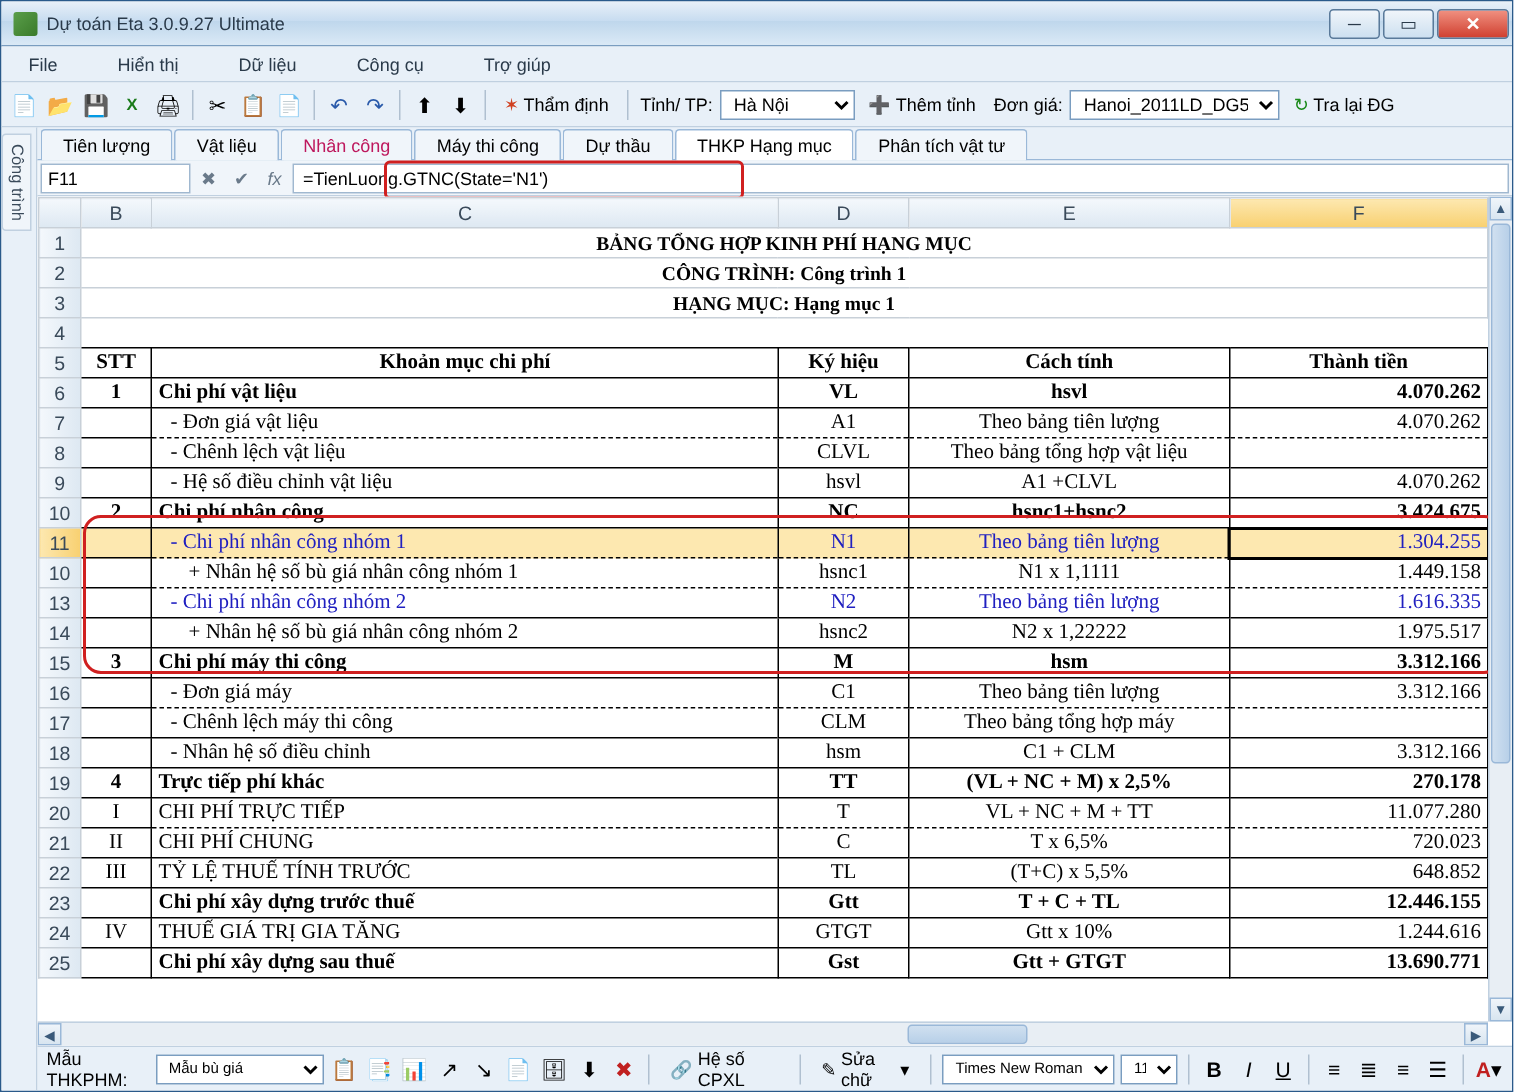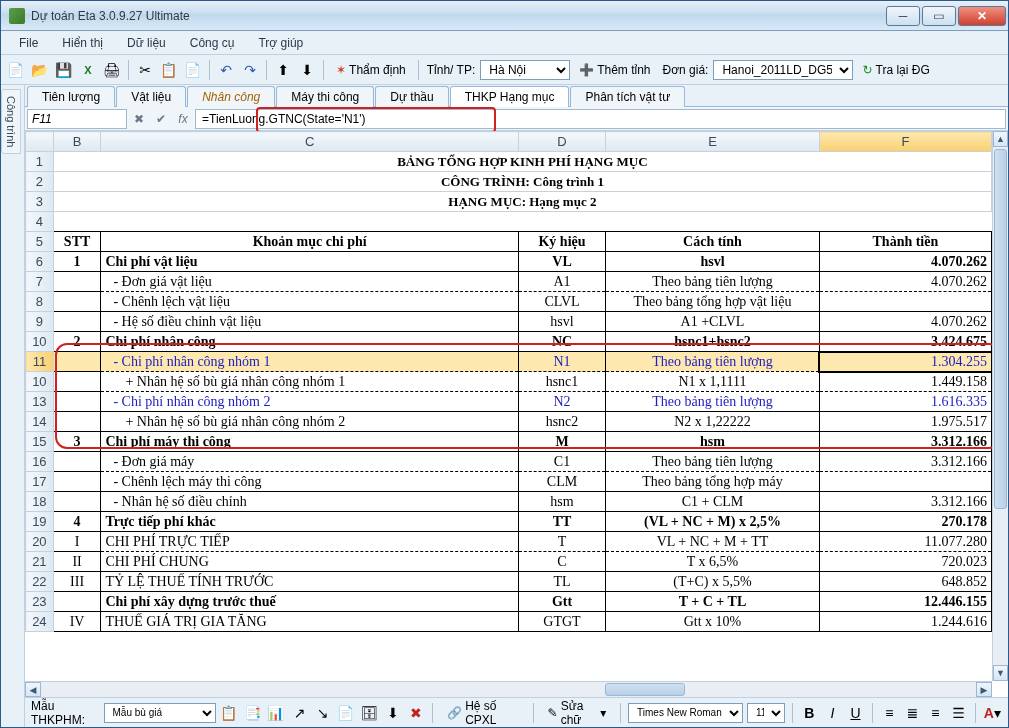--- a/index.html
+++ b/index.html
@@ -4,39 +4,39 @@
 <style>
   * { box-sizing: border-box; margin: 0; padding: 0; }
   body { font-family: "Segoe UI", Tahoma, sans-serif; font-size: 12px; background: #d8e6f2; overflow: hidden; }
   .window { width: 1009px; height: 728px; border: 1px solid #2a5a8a; display: flex; flex-direction: column; background: #fff; }
   .titlebar { height: 30px; background: linear-gradient(#e8f0f8,#c7dcf0 45%,#bfd7ec 46%,#dae9f6); display: flex; align-items: center; padding-left: 8px; border-bottom: 1px solid #7a9dc0; }
   .titlebar .icon { width: 16px; height: 16px; background: linear-gradient(135deg,#5a9e4a,#3a7a2a); border-radius: 2px; margin-right: 6px; position: relative; }
   .titlebar .title { color: #2a3a4a; font-size: 12px; }
   .winbtns { margin-left: auto; display: flex; }
   .winbtn { width: 34px; height: 20px; margin-right: 2px; border: 1px solid #5a7a9a; border-radius: 3px; background: linear-gradient(#f0f5fa,#cde0f0); font-size: 12px; display: flex; align-items: center; justify-content: center; color: #2a3a4a; }
   .winbtn.close { width: 48px; background: linear-gradient(#f09080,#d04030); color: #fff; font-weight: bold; }
-  .menubar { height: 24px; display: flex; align-items: center; padding-left: 8px; background: #e8f0f8; border-bottom: 1px solid #c0d0e0; gap: 4px; }
+  .menubar { height: 24px; display: flex; align-items: center; padding-left: 8px; background: #e8f0f8; border-bottom: 1px solid #c0d0e0; gap: 20px; }
   .menubar .mi { padding: 2px 10px; color: #2a3a4a; }
   .toolbar { height: 30px; display: flex; align-items: center; padding: 2px 4px; background: #e8f0f8; border-bottom: 1px solid #c0d0e0; gap: 2px; }
   .tbtn { width: 22px; height: 22px; border: 1px solid transparent; border-radius: 3px; display: flex; align-items: center; justify-content: center; font-size: 14px; }
   .sep { width: 1px; height: 20px; background: #b0c0d0; margin: 0 3px; }
   .tbtn.tham { width: auto; padding: 0 6px; font-size: 12px; gap: 3px; }
   .combo { border: 1px solid #7a9dc0; height: 20px; background: #fff; padding: 0 4px; font-size: 12px; }
   .combo.wide { width: 90px; }
   .combo.price { width: 140px; }
   .body { flex: 1; display: flex; min-height: 0; }
   .sidetabs { width: 24px; background: #e8f0f8; border-right: 1px solid #c0d0e0; padding-top: 4px; }
   .sidetab { writing-mode: vertical-rl; text-orientation: mixed; padding: 6px 3px; font-size: 11px; color: #3a4a5a; border: 1px solid #c0d0e0; background: #f0f5fa; border-radius: 3px 0 0 3px; margin-bottom: 2px; }
   .main { flex: 1; display: flex; flex-direction: column; min-width: 0; }
   .tabs { height: 22px; display: flex; align-items: flex-start; padding-left: 2px; background: #e8f0f8; border-bottom: 1px solid #9ab8d8; }
   .tab { padding: 3px 14px; font-size: 12px; border: 1px solid #9ab8d8; border-bottom: none; background: #f0f5fa; margin-right: 1px; border-radius: 3px 3px 0 0; position: relative; top: 1px; }
-  .tab.highlighted { color: #a16207; font-style: italic; }
+  .tab.highlighted { color: #be185d; }
   .tab.active { background: #fff; font-weight: normal; }
   .formula-bar { height: 24px; display: flex; align-items: center; background: #f0f5fa; border-bottom: 1px solid #c0d0e0; padding: 2px; gap: 2px; }
-  .cellref { width: 100px; border: 1px solid #a0b8d0; background: #fff; height: 20px; padding: 0 4px; display: flex; align-items: center; font-size: 12px; font-style: italic; }
+  .cellref { width: 100px; border: 1px solid #a0b8d0; background: #fff; height: 20px; padding: 0 4px; display: flex; align-items: center; font-size: 12px; }
   .fx-btn { width: 20px; height: 20px; display: flex; align-items: center; justify-content: center; font-size: 12px; color: #6a7a8a; }
   .formula-input { flex: 1; border: 1px solid #a0b8d0; background: #fff; height: 20px; padding: 0 6px; display: flex; align-items: center; font-size: 12px; position: relative; }
   .formula-highlight { position: absolute; left: 60px; top: -3px; height: 26px; width: 240px; border: 2px solid #d02020; border-radius: 4px; pointer-events: none; }
   .sheet-wrap { flex: 1; position: relative; overflow: hidden; background: #fff; }
   .grid { position: absolute; left: 0; top: 0; right: 16px; bottom: 16px; overflow: auto; }
   table.sheet { border-collapse: collapse; table-layout: fixed; }
   .sheet th, .sheet td { border: 1px solid #c8d0d8; font-size: 13px; height: 20px; }
   .sheet thead th { background: linear-gradient(#f4f8fc,#dde8f2); color: #3a4a5a; font-weight: normal; text-align: center; height: 20px; position: relative; }
   .sheet thead th.active { background: linear-gradient(#fde8b0,#f8d070); }
   .sheet .rh { background: linear-gradient(90deg,#f4f8fc,#dde8f2); text-align: center; width: 28px; color: #3a4a5a; font-weight: normal; }
@@ -176,21 +176,21 @@
                 <tr class="title-row">
                   <th class="rh">1</th>
                   <td colspan="5" class="t1">BẢNG TỔNG HỢP KINH PHÍ HẠNG MỤC</td>
                 </tr>
                 <tr class="title-row">
                   <th class="rh">2</th>
                   <td colspan="5" class="t2">CÔNG TRÌNH: Công trình 1</td>
                 </tr>
                 <tr class="title-row">
                   <th class="rh">3</th>
-                  <td colspan="5" class="t2">HẠNG MỤC: Hạng mục 2</td>
+                  <td colspan="5" class="t2">HẠNG MỤC: Hạng mục 1</td>
                 </tr>
                 <tr>
                   <th class="rh">4</th>
                   <td colspan="5" style="border:none;height:14px"></td>
                 </tr>
                 <tr class="hdr">
                   <th class="rh">5</th>
                   <td>STT</td>
                   <td>Khoản mục chi phí</td>
                   <td>Ký hiệu</td>
@@ -341,20 +341,28 @@
                   <td class="c b ">T + C + TL</td>
                   <td class="r b  ">12.446.155</td>
                 </tr>
                 <tr class="data" style="">
                   <th class="rh">24</th>
                   <td class="c ">IV</td>
                   <td class="" style="padding-left:4px">THUẾ GIÁ TRỊ GIA TĂNG</td>
                   <td class="c ">GTGT</td>
                   <td class="c ">Gtt x 10%</td>
                   <td class="r  ">1.244.616</td>
+                </tr>
+                <tr class="data" style="">
+                  <th class="rh">25</th>
+                  <td class="c b"></td>
+                  <td class="b " style="padding-left:4px">Chi phí xây dựng sau thuế</td>
+                  <td class="c b ">Gst</td>
+                  <td class="c b ">Gtt + GTGT</td>
+                  <td class="r b  ">13.690.771</td>
                 </tr>
               </tbody>
           </table>
           <div class="group-highlight" style="left:30px;top:212px;width:946px;height:106px"></div>
         </div>
         <div class="vscroll">
           <div class="sbtn" style="top:0">▲</div>
           <div class="thumb"></div>
           <div class="sbtn" style="bottom:0">▼</div>
         </div>

